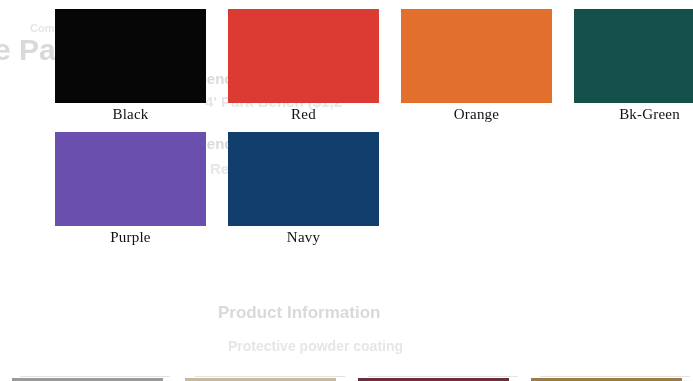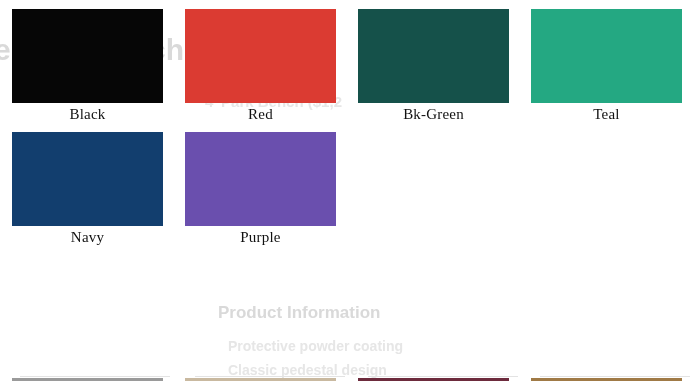--- a/index.html
+++ b/index.html
@@ -42,20 +42,21 @@
     position: absolute;
     inset: 0;
     z-index: 2;
     display: grid;
     grid-template-columns: repeat(4, 173px);
     grid-template-rows: repeat(3, 123px);
     column-gap: 0px;
     row-gap: 0px;
     padding-left: 1px;
     box-sizing: border-box;
+    margin-left: 43px;
   }
   .cell {
     position: relative;
     display: flex;
     flex-direction: column;
     align-items: center;
   }
   .chip {
     width: 151px;
     height: 98px;
@@ -99,51 +100,50 @@
 
 <div id="ghost-layer">
   <div class="ghost dim" style="left:30px; top:22px; font-size:11px;">Commemorative Park</div>
   <div class="ghost" style="left:-6px; top:33px; font-size:30px;">e Park Bench</div>
   <div class="ghost" style="left:196px; top:70px; font-size:15px;">Bench Size</div>
   <div class="ghost dim" style="left:205px; top:93px; font-size:15px;">4' Park Bench ($1,2</div>
   <div class="ghost" style="left:196px; top:135px; font-size:15px;">Bench Color</div>
   <div class="ghost dim" style="left:210px; top:160px; font-size:15px;">Red</div>
   <div class="ghost" style="left:218px; top:303px; font-size:17px;">Product Information</div>
   <div class="ghost dim" style="left:228px; top:338px; font-size:14px;">Protective powder coating</div>
-  <div class="ghost dim" style="left:228px; top:362px; font-size:14px;">Classic pedestal design</div>
   <div class="ghost rule" style="left:20px; top:376px;"></div>
   <div class="ghost rule" style="left:195px; top:376px;"></div>
   <div class="ghost rule" style="left:368px; top:376px;"></div>
   <div class="ghost rule" style="left:540px; top:376px;"></div>
 </div>
 
 <div id="swatch-grid">
     <div class="cell">
       <div class="chip" style="background: rgb(6, 6, 6);"></div>
       <div class="chip-label">Black</div>
     </div>
     <div class="cell">
       <div class="chip" style="background: rgb(219, 59, 50);"></div>
       <div class="chip-label">Red</div>
     </div>
     <div class="cell">
+      <div class="chip" style="background: rgb(226, 112, 44);"></div>
+      <div class="chip-label">Orange</div>
+    </div>
+    <div class="cell">
       <div class="chip" style="background: rgb(21, 81, 74);"></div>
       <div class="chip-label">Bk-Green</div>
     </div>
     <div class="cell">
-      <div class="chip" style="background: rgb(36, 168, 130);"></div>
-      <div class="chip-label">Teal</div>
+      <div class="chip" style="background: rgb(106, 79, 174);"></div>
+      <div class="chip-label">Purple</div>
     </div>
     <div class="cell">
       <div class="chip" style="background: rgb(18, 62, 110);"></div>
       <div class="chip-label">Navy</div>
-    </div>
-    <div class="cell">
-      <div class="chip" style="background: rgb(106, 79, 174);"></div>
-      <div class="chip-label">Purple</div>
     </div>
   </div>
 
 <div id="partial-row">
     <div class="partial-cell">
       <div class="partial-chip" style="background: rgb(154, 154, 154);"></div>
     </div>
     <div class="partial-cell">
       <div class="partial-chip" style="background: rgb(201, 185, 160);"></div>
     </div>

